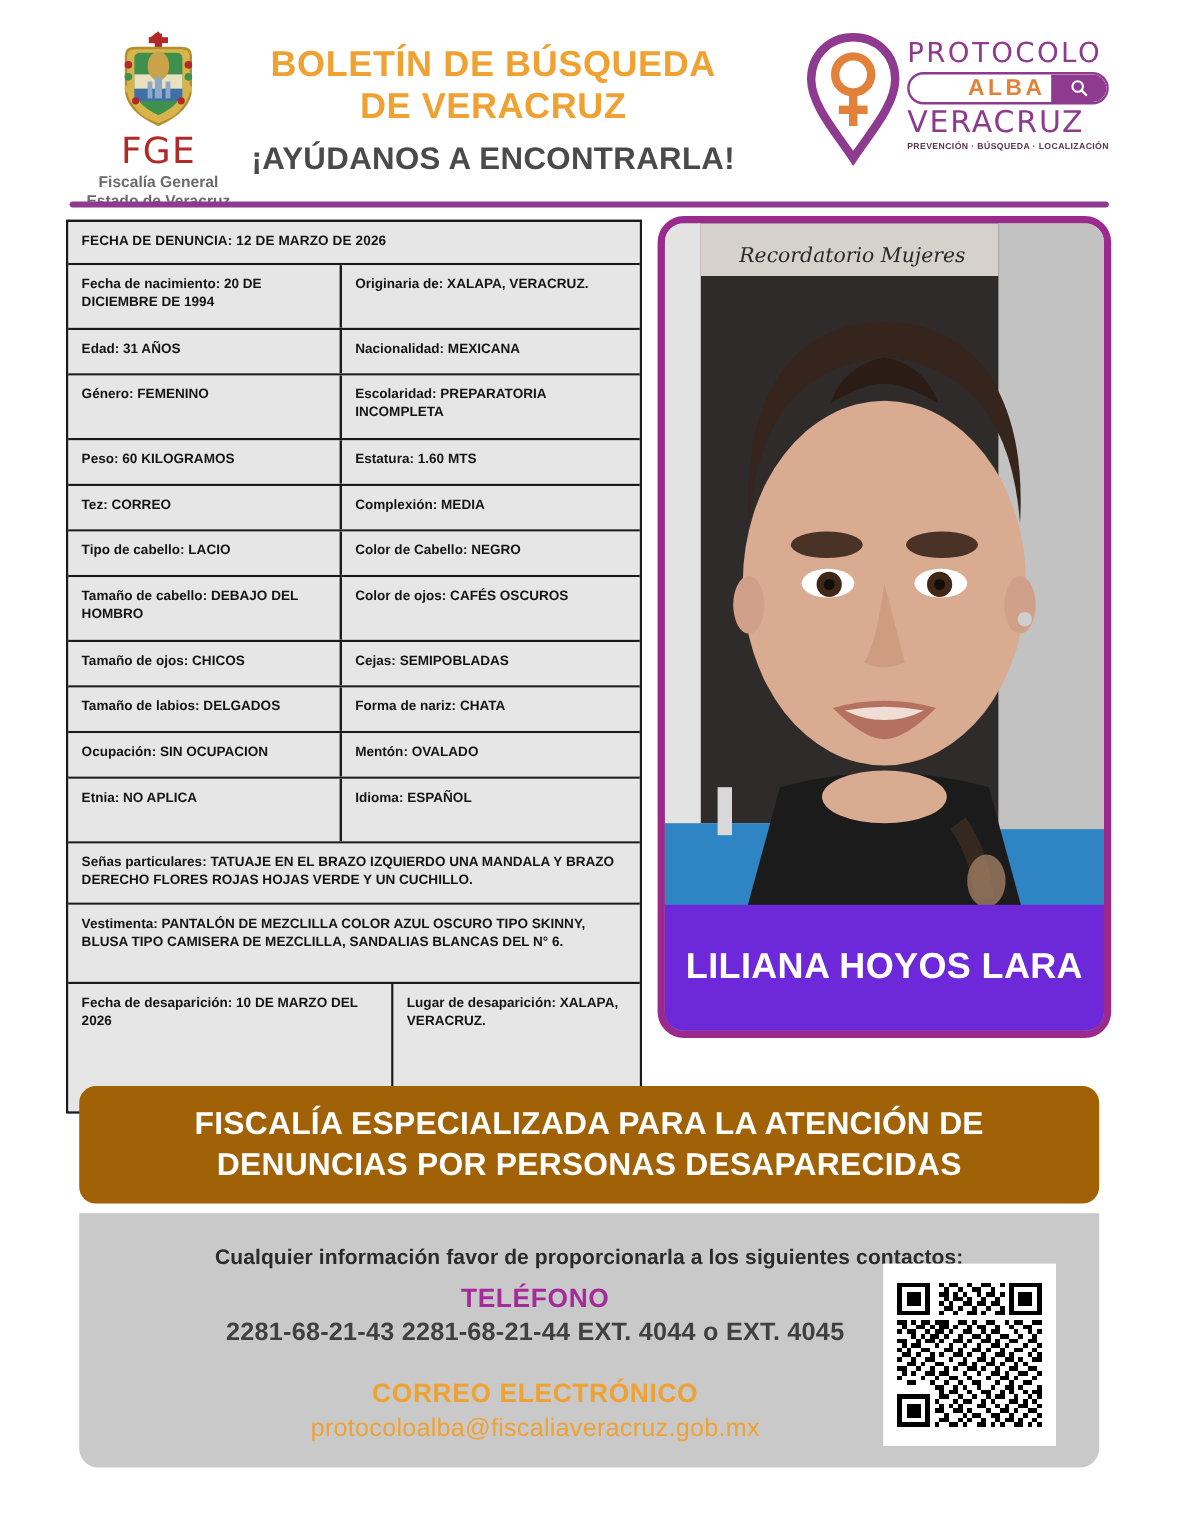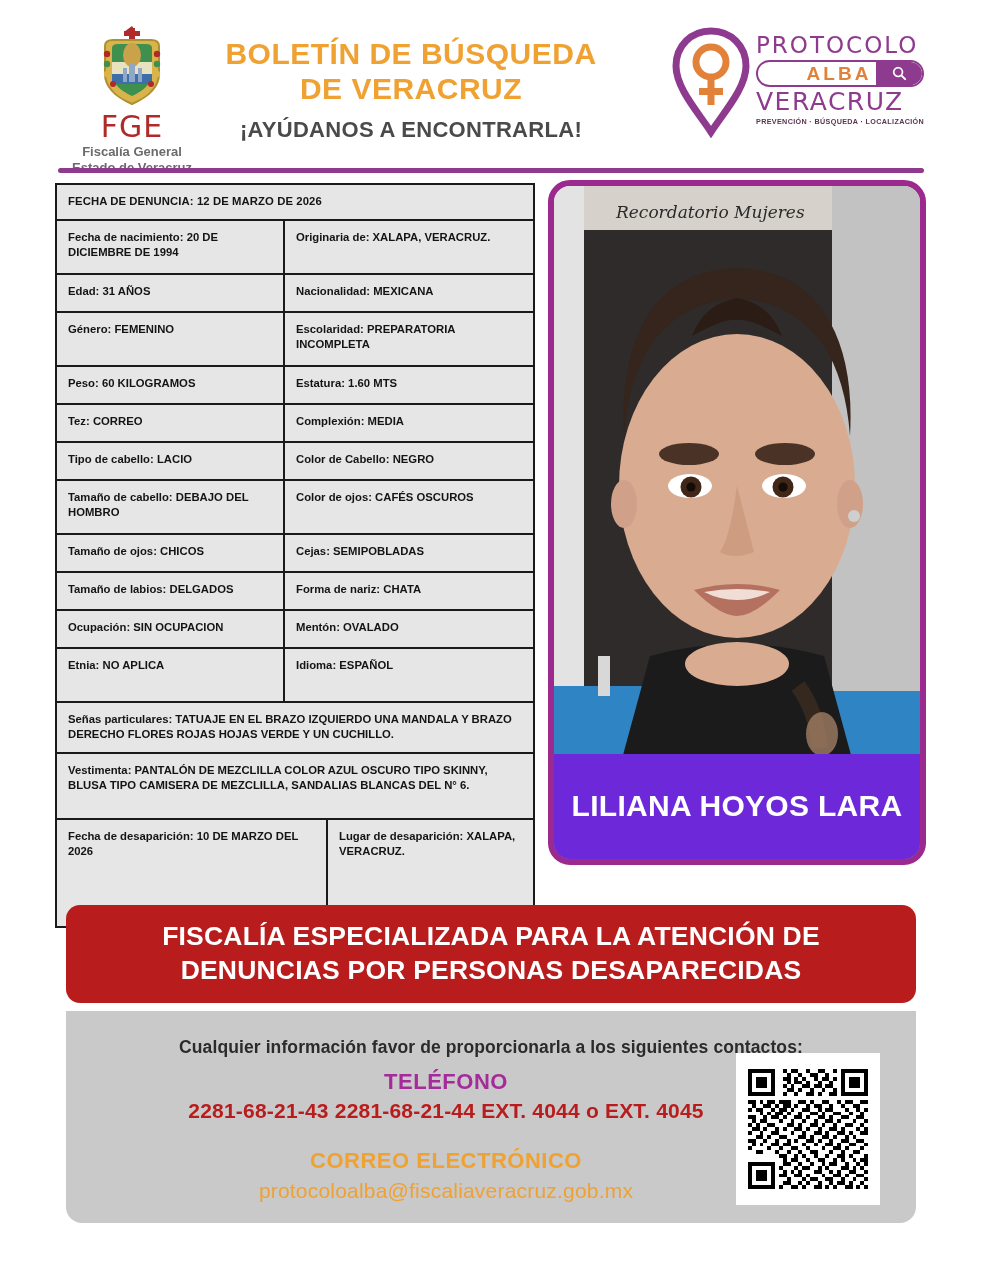--- a/index.html
+++ b/index.html
@@ -32,21 +32,21 @@
 
   .title-block {
     position: absolute; left: 176px; top: 36px; width: 470px;
     text-align: center;
   }
   .title-main {
     font-size: 30px; font-weight: bold; color: #efa132;
     line-height: 1.18; letter-spacing: .5px;
   }
   .title-help {
-    font-size: 22px; font-weight: bold; color: #4a4a4a;
+    font-size: 26px; font-weight: bold; color: #4a4a4a;
     letter-spacing: .3px; margin-top: 10px; white-space: nowrap;
   }
 
   
   .alba { position: absolute; left: 668px; top: 26px; width: 262px; height: 122px; }
   .alba-pin { position: absolute; left: 0; top: 0; width: 86px; height: 112px; }
   .alba-text { position: absolute; left: 88px; top: 8px; width: 174px; }
   .alba-proto {
     font-size: 23px; color: #8e3a8e; font-weight: 500; letter-spacing: 2px;
     line-height: 1; font-family: "DejaVu Sans", sans-serif;
@@ -114,21 +114,21 @@
     background: #6d28d9; display: flex; align-items: center; justify-content: center;
   }
   .name-text {
     font-size: 30px; font-weight: bold; color: #ffffff; text-align: center;
     line-height: 1.15; letter-spacing: .3px;
   }
 
   
   .banner {
     position: absolute; left: 66px; top: 905px; width: 850px; height: 98px;
-    background: #b91c1c; border-radius: 14px;
+    background: #a16207; border-radius: 14px;
     display: flex; align-items: center; justify-content: center;
   }
   .banner-text {
     color: #ffffff; font-size: 26.5px; font-weight: bold; text-align: center;
     line-height: 1.28; letter-spacing: .2px; padding: 0 14px;
   }
 
   
   .contact {
     position: absolute; left: 66px; top: 1011px; width: 850px; height: 212px;
@@ -137,21 +137,21 @@
   .contact-lead {
     position: absolute; left: 0; top: 26px; width: 850px; text-align: center;
     font-size: 17.5px; font-weight: bold; color: #2b2b2b; letter-spacing: .1px;
   }
   .tel-label {
     position: absolute; left: 0; top: 58px; width: 760px; text-align: center;
     font-size: 22px; font-weight: bold; color: #a52a9a; letter-spacing: .5px;
   }
   .tel-nums {
     position: absolute; left: 0; top: 88px; width: 760px; text-align: center;
-    font-size: 21px; font-weight: bold; color: #b91c1c; letter-spacing: .2px;
+    font-size: 21px; font-weight: bold; color: #404040; letter-spacing: .2px;
   }
   .mail-label {
     position: absolute; left: 0; top: 137px; width: 760px; text-align: center;
     font-size: 22px; font-weight: bold; color: #efa132; letter-spacing: .5px;
   }
   .mail-addr {
     position: absolute; left: 0; top: 168px; width: 760px; text-align: center;
     font-size: 21px; color: #efa132; letter-spacing: .2px;
   }
   .qr {

